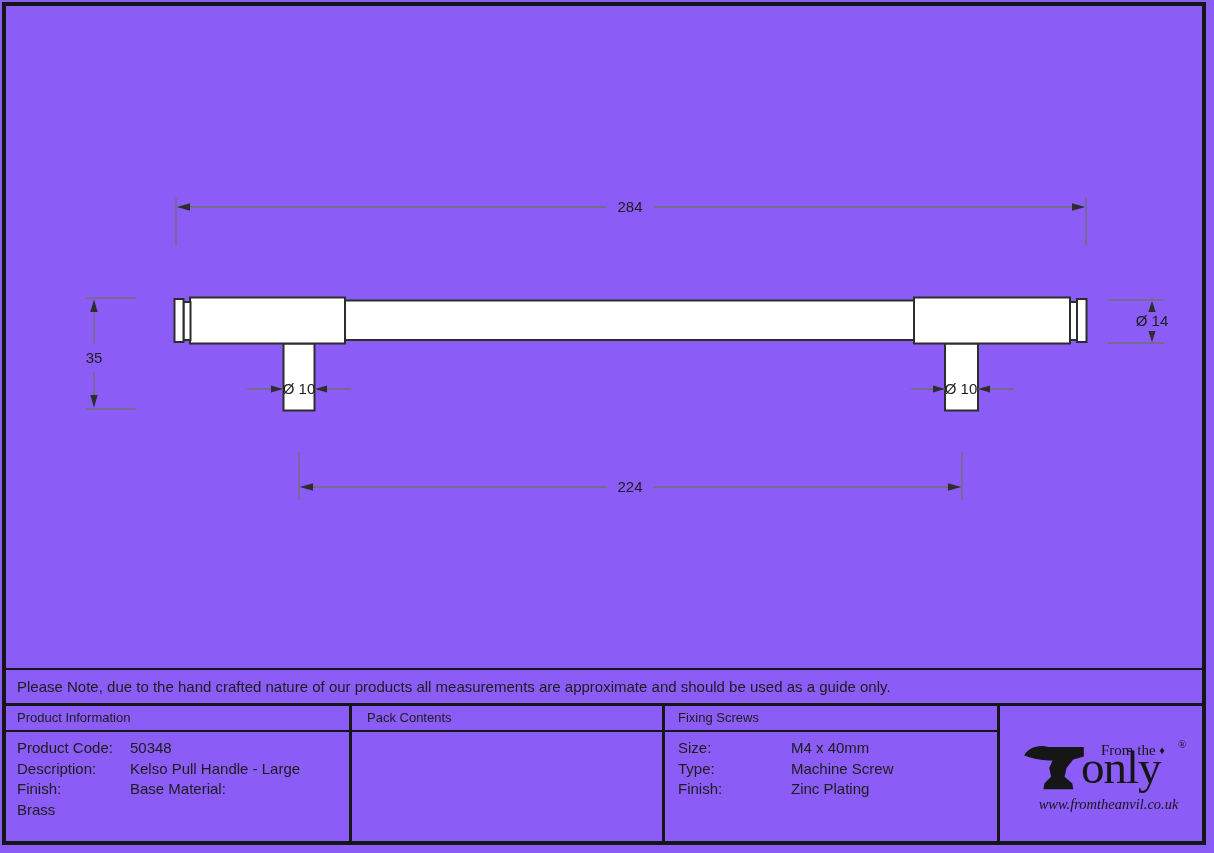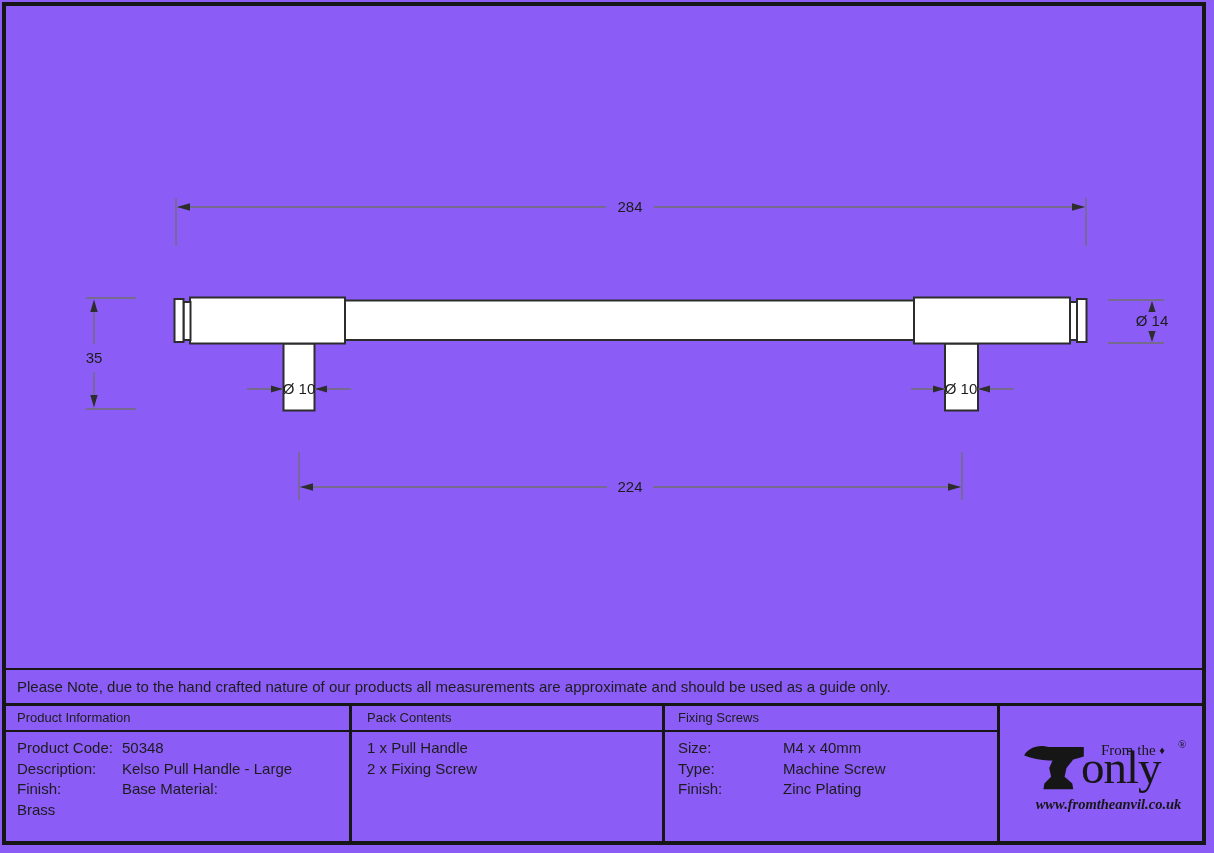--- a/index.html
+++ b/index.html
@@ -18,41 +18,41 @@
   
   .hline{position:absolute;background:#161616;}
   .vline{position:absolute;background:#161616;}
   .note-row{
     position:absolute;left:6px;top:670px;width:1040px;height:33px;
     display:flex;align-items:center;
   }
   .note-row .note-text{padding-left:11px;font-size:15px;}
   .cell{position:absolute;font-size:15px;line-height:20.7px;}
   .cell-header{position:absolute;font-size:13px;}
-  .kv{display:grid;grid-template-columns:105px auto;column-gap:0;}
+  .kv{display:grid;grid-template-columns:105px auto;column-gap:8px;}
   .plain-list div{white-space:nowrap;}
   
   .brand{position:absolute;left:1015px;top:738px;width:185px;height:80px;}
   .brand .anvil-glyph{position:absolute;left:8px;top:7px;}
   .brand .logo-top{
     position:absolute;left:86px;top:4px;font-family:"Liberation Serif",serif;
     font-size:15px;white-space:nowrap;color:#161616;
   }
   .brand .logo-top .diamond{font-size:11px;vertical-align:1px;}
   .brand .logo-word{
     position:absolute;left:66px;top:6px;font-family:"Liberation Serif",serif;
     font-size:47px;line-height:1;letter-spacing:-1px;color:#161616;
   }
   .brand .registered{
     position:absolute;left:163px;top:0px;font-family:"Liberation Serif",serif;
     font-size:11px;color:#161616;
   }
   .brand .logo-url{
     position:absolute;left:6px;top:58px;width:175px;text-align:center;
-    font-family:"Liberation Serif",serif;font-style:italic;font-weight:bold;
+    font-family:"Liberation Serif",serif;font-style:italic;font-weight:normal;
     font-size:14.5px;white-space:nowrap;color:#161616;
   }
 </style>
 </head>
 <body>
 
 <div class="page">
 
   <svg class="drawing-svg" width="1214" height="668" viewBox="0 0 1214 668">
 
@@ -167,24 +167,20 @@
   <div class="cell kv" style="left:17px;top:738px;width:320px;">
     <div>Product Code:</div>
     <div>50348</div>
     <div>Description:</div>
     <div>Kelso Pull Handle - Large</div>
     <div>Finish:</div>
     <div>Base Material:</div>
     <div>Brass</div>
   </div>
 
-  <div class="cell plain-list" style="left:367px;top:738px;width:280px;">
-    <div>1 x Pull Handle</div>
-    <div>2 x Fixing Screw</div>
-  </div>
 
   <div class="cell kv" style="left:678px;top:738px;width:300px;">
     <div>Size:</div>
     <div>M4 x 40mm</div>
     <div>Type:</div>
     <div>Machine Screw</div>
     <div>Finish:</div>
     <div>Zinc Plating</div>
   </div>
 

